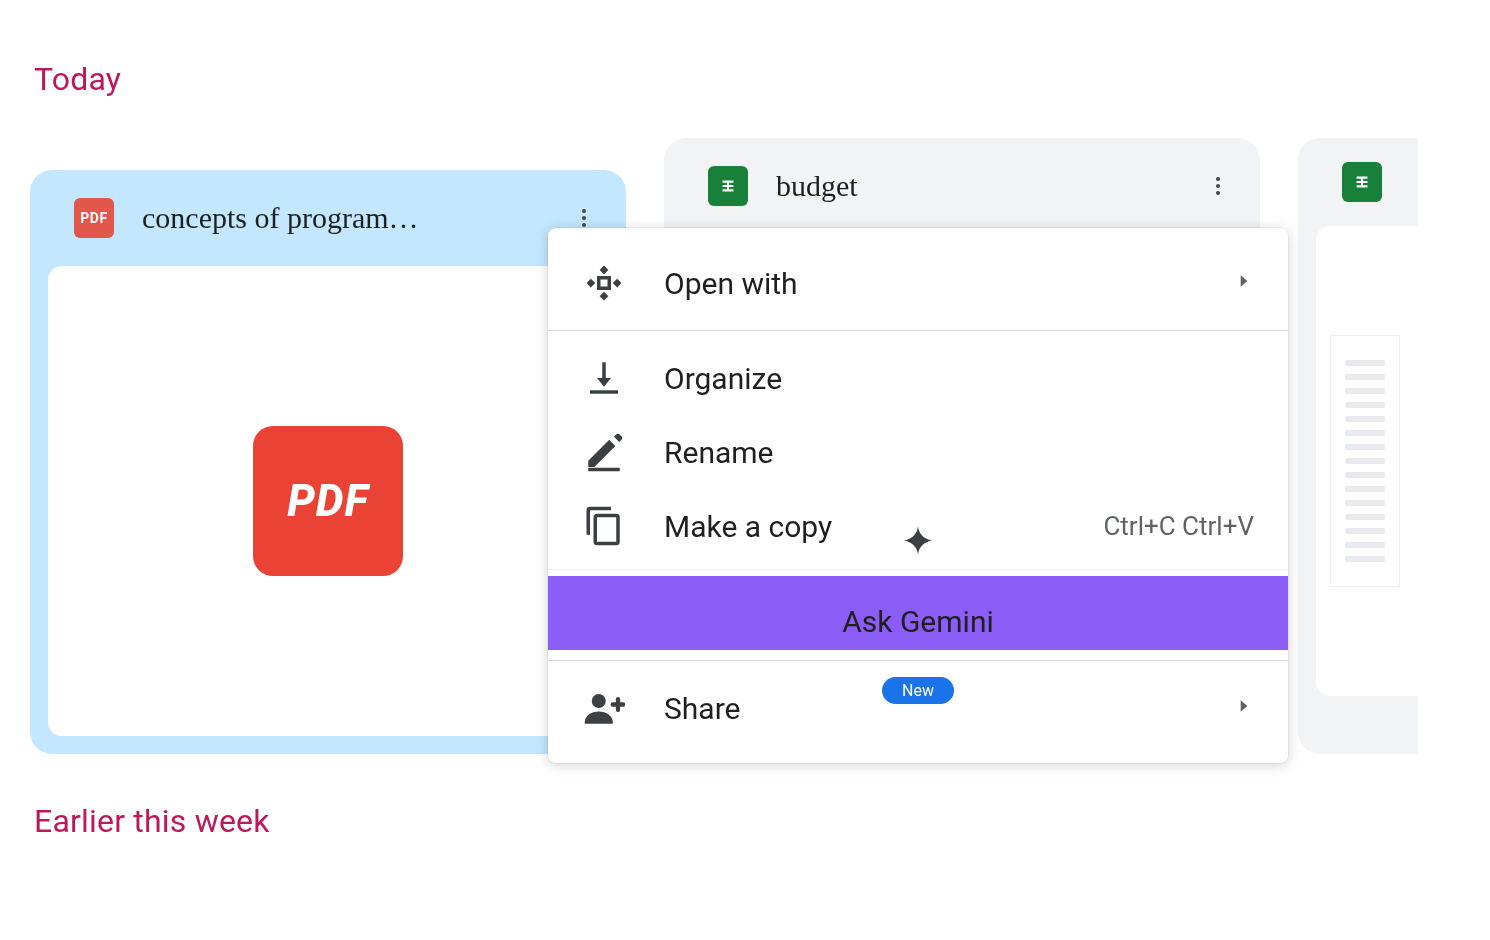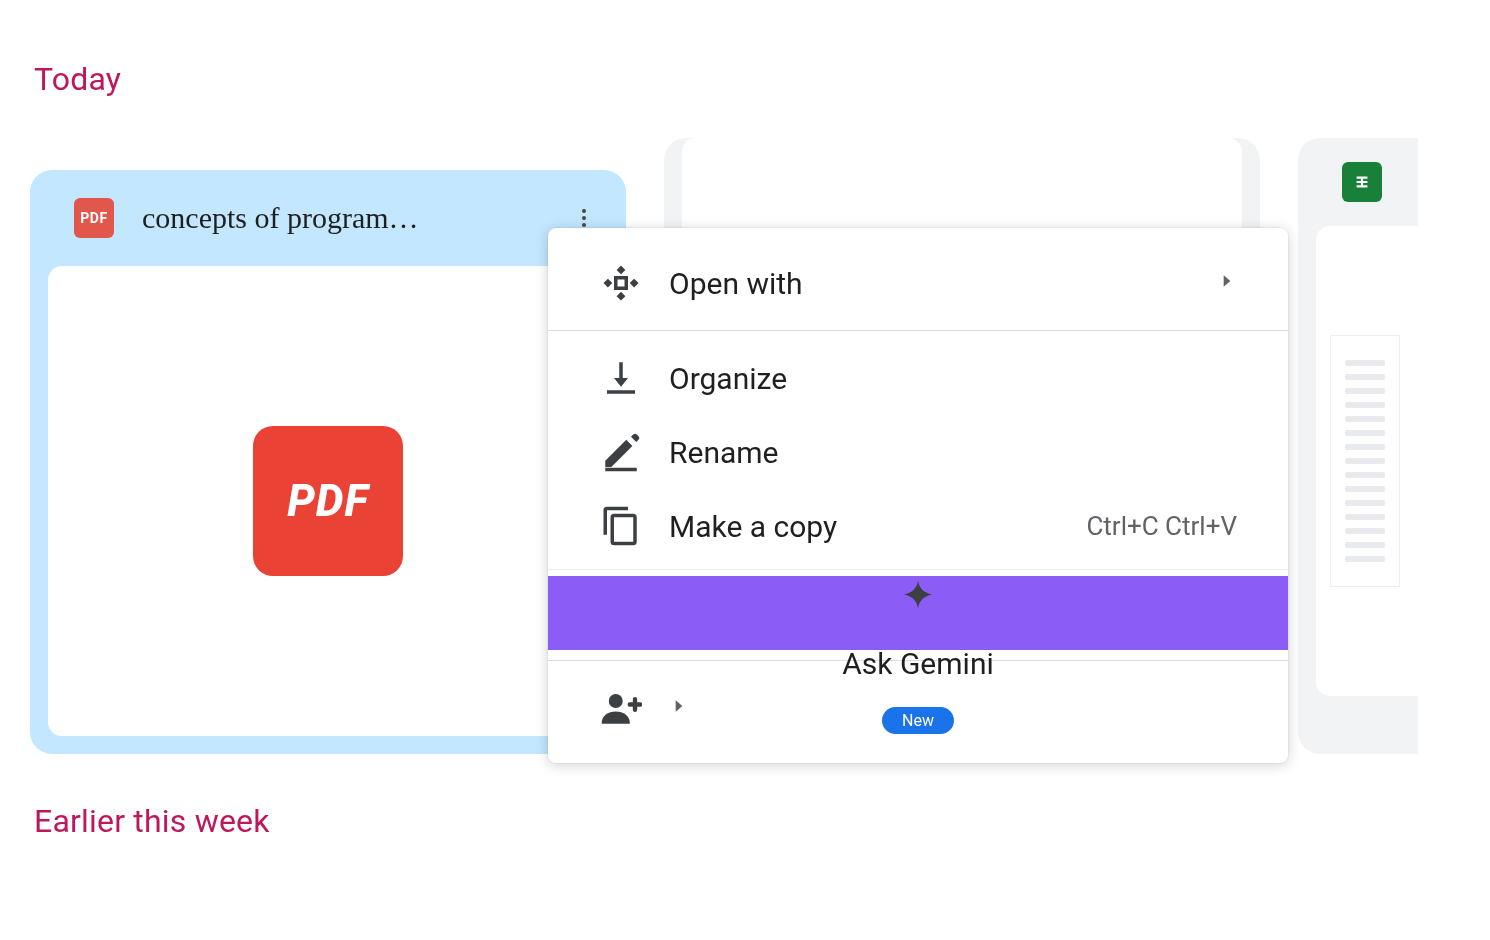--- a/index.html
+++ b/index.html
@@ -134,23 +134,24 @@
     border-radius: 8px;
     box-shadow: 0 2px 14px rgba(0,0,0,0.18), 0 0 0 1px rgba(0,0,0,0.04);
     padding: 18px 0;
     z-index: 50;
   }
 
   .menu-item {
     display: flex;
     align-items: center;
     height: 74px;
-    padding: 0 51px;
+    padding: 0 34px;
     cursor: pointer;
-    gap: 26px;
+    gap: 38px;
+    justify-content: center;
   }
   .menu-item.highlight { background: #8b5cf6; flex-direction: column; }
 
   .menu-icon {
     width: 44px;
     height: 44px;
     display:flex;
     align-items:center;
     justify-content:center;
     flex-shrink:0;
@@ -223,20 +224,37 @@
         </div>
       </div>
       <div class="card-preview">
         <div class="pdf-big">
             <span>PDF</span>
           </div>
       </div>
     </div>
 
     <div class="file-card">
+      <div class="card-header">
+        <div class="file-icon sheet">
+          <svg viewBox="0 0 24 24">
+              <rect x="4" y="4" width="16" height="16" rx="2" fill="#fff" opacity="0"></rect>
+              <path fill="#fff" d="M5 5h14v14H5z" opacity="0"></path>
+              <path fill="#fff" d="M7 7h10v2H7zM7 11h10v2H7zM7 15h10v2H7zM11 7h2v10h-2z"></path>
+            </svg>
+        </div>
+        <div class="file-title">budget</div>
+        <div class="more-btn">
+          <svg viewBox="0 0 24 24">
+              <circle cx="12" cy="5" r="2"></circle>
+              <circle cx="12" cy="12" r="2"></circle>
+              <circle cx="12" cy="19" r="2"></circle>
+            </svg>
+        </div>
+      </div>
       <div class="card-preview"></div>
     </div>
 
     <div class="card-partial">
       <div class="card-header">
         <div class="file-icon sheet">
           <svg viewBox="0 0 24 24">
               <path fill="#fff" d="M7 7h10v2H7zM7 11h10v2H7zM7 15h10v2H7zM11 7h2v10h-2z"></path>
             </svg>
         </div>
@@ -336,20 +354,21 @@
   <div class="menu-separator"></div>
 
   <div class="menu-item">
     <div class="menu-icon">
       <svg viewBox="0 0 24 24">
           <circle cx="9" cy="8" r="4"></circle>
           <path d="M1 20c0-3.3 3.6-6 8-6s8 2.7 8 6v1H1v-1z"></path>
           <path d="M17 10h6M20 7v6" stroke="#3c4043" stroke-width="2.5" stroke-linecap="round" fill="none"></path>
         </svg>
     </div>
+    <div class="menu-label">Share</div>
     <div class="menu-chevron">
       <svg viewBox="0 0 24 24">
           <path d="M8 5l8 7-8 7z"></path>
         </svg>
     </div>
   </div>
 
 
 </div>
 

